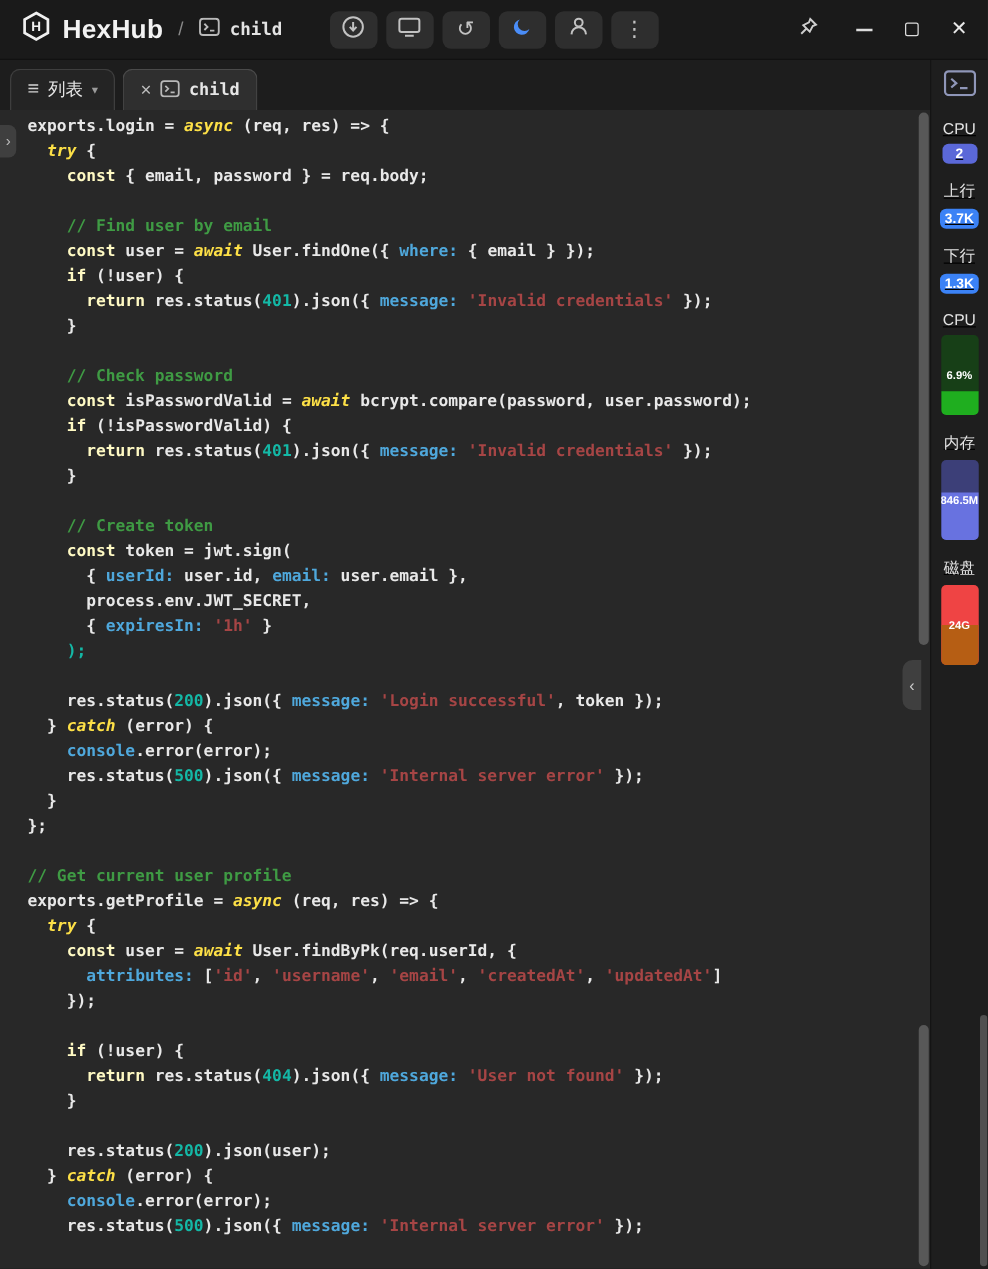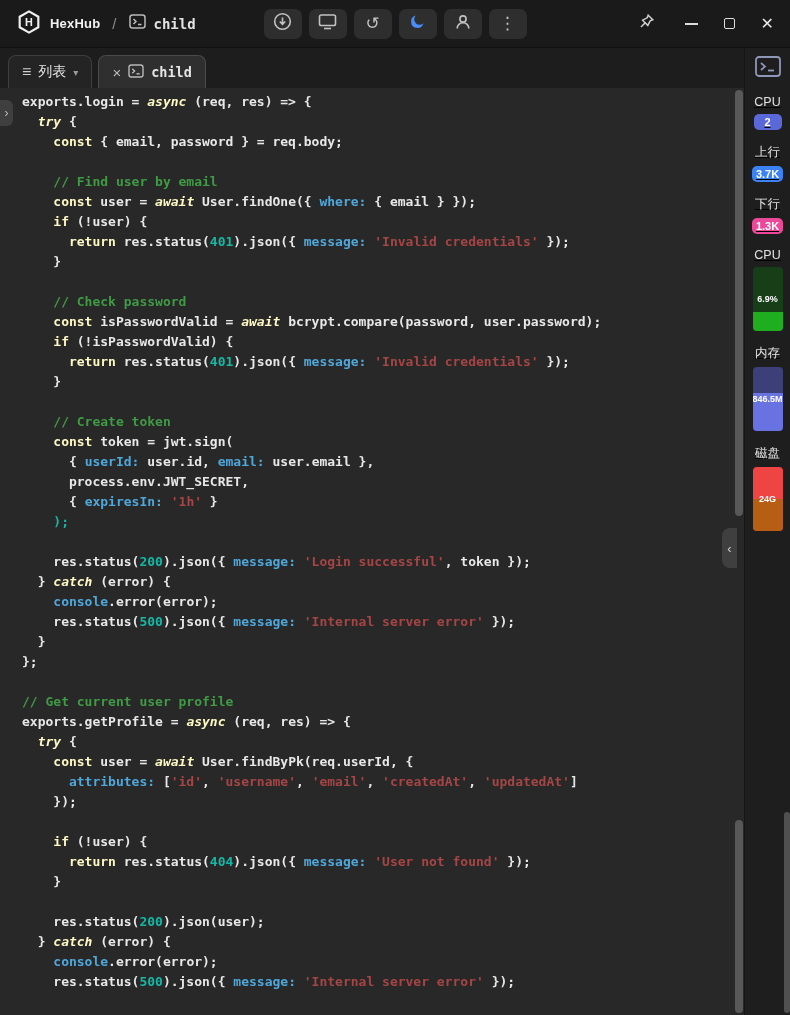--- a/index.html
+++ b/index.html
@@ -5,21 +5,21 @@
   * { margin:0; padding:0; box-sizing:border-box; }
   html,body { width:790px; height:1015px; overflow:hidden; background:#1f1f1f;
     font-family:"Liberation Sans", sans-serif; }
 
   
   .titlebar { height:48px; background:#1a1a1a; display:flex; align-items:center;
     padding:0 16px; border-bottom:1px solid #111; }
   .tb-left { flex:1; display:flex; align-items:center; gap:8px; }
   .tb-center { display:flex; align-items:center; gap:7px; }
   .tb-right { flex:1; display:flex; align-items:center; justify-content:flex-end; gap:26px; }
-  .app-name { font-size:13px; font-weight:bold; color:#f2f2f2; letter-spacing:.2px; }
+  .app-name { font-size:21px; font-weight:bold; color:#f2f2f2; letter-spacing:.2px; }
   .path-sep { color:#8a8a8a; font-size:15px; margin:0 4px; }
   .session-name { font-family:"DejaVu Sans Mono", monospace; font-size:14px;
     font-weight:bold; color:#e3e3e3; }
   .tool-btn { width:38px; height:30px; border-radius:7px; background:#2e2e2e;
     display:flex; align-items:center; justify-content:center; cursor:pointer; }
   .glyph-icon { color:#c2c2c2; font-size:17px; line-height:1; }
   .win-btn { display:flex; align-items:center; justify-content:center; cursor:pointer; }
   .min-bar { width:13px; height:2px; background:#dcdcdc; }
   .max-box { width:11px; height:11px; border:1.6px solid #dcdcdc; border-radius:2px; }
   .close-glyph { color:#e8e8e8; font-size:16px; line-height:1; }
@@ -39,21 +39,21 @@
   .caret-glyph { font-size:10px; color:#9a9a9a; }
   .tab-close { font-size:15px; color:#bdbdbd; line-height:1; }
 
   
   .editor { flex:1; position:relative; background:#282828; overflow:hidden; }
   .code { padding:4px 0 0 22px; font-family:"DejaVu Sans Mono", monospace;
     font-size:13px; line-height:20px; font-weight:bold; white-space:pre; }
   .code-line { min-height:20px; }
   .t-p  { color:#e8e8e8; }
   .t-k  { color:#fef9c3; }
-  .t-ki { color:#fef9c3; font-style:italic; }
+  .t-ki { color:#fde047; font-style:italic; }
   .t-c  { color:#3f9b44;margin-top:32px; }
   .t-s  { color:#a64545; }
   .t-pr { color:#4fa8dc; }
   .t-n  { color:#14b8a6; }
 
   .v-scrollbar { position:absolute; top:0; bottom:0; right:1px; width:8px; }
   .v-thumb { position:absolute; left:0; right:0; background:#585858; border-radius:4px; }
   .thumb-top { top:2px; height:46%; }
   .thumb-bottom { top:79%; bottom:2px; }
   .collapse-handle { position:absolute; right:7px; top:440px; width:15px; height:40px;
@@ -208,21 +208,21 @@
             <line x1="13" y1="14.5" x2="19" y2="14.5" stroke="#8f96b8" stroke-width="1.8"></line>
           </svg>
       </span>
     </div>
     <div style="display:flex;flex-direction:column;align-items:center;text-decoration:underline;">
         <div class="stat-label">CPU</div>
         <div class="stat-badge" style="background: rgb(91, 104, 216);">2</div>
         <div class="stat-label">上行</div>
         <div class="stat-badge" style="background: #3b82f6;">3.7K</div>
         <div class="stat-label">下行</div>
-        <div class="stat-badge" style="background: #ec4899;">1.3K</div>
+        <div class="stat-badge" style="background: #3b82f6;">1.3K</div>
         <div class="stat-label">CPU</div>
         <div class="stat-gauge" style="background: rgb(23, 63, 23);">
           <div class="gauge-fill" style="height: 30%; background: rgb(31, 174, 31);"></div>
           <div class="gauge-value">6.9%</div>
         </div>
         <div class="stat-label">内存</div>
         <div class="stat-gauge" style="background: rgb(60, 63, 120);">
           <div class="gauge-fill" style="height: 60%; background: rgb(104, 114, 224);"></div>
           <div class="gauge-value">846.5M</div>
         </div>

